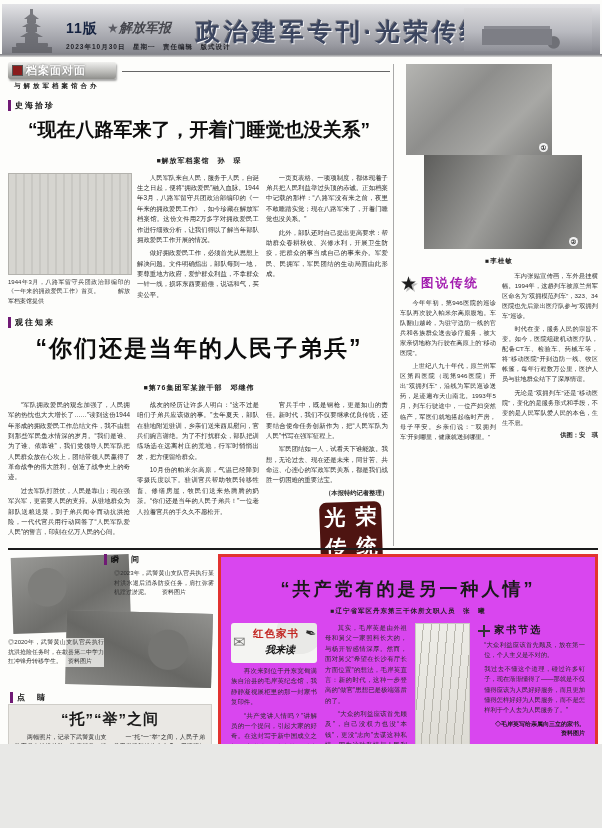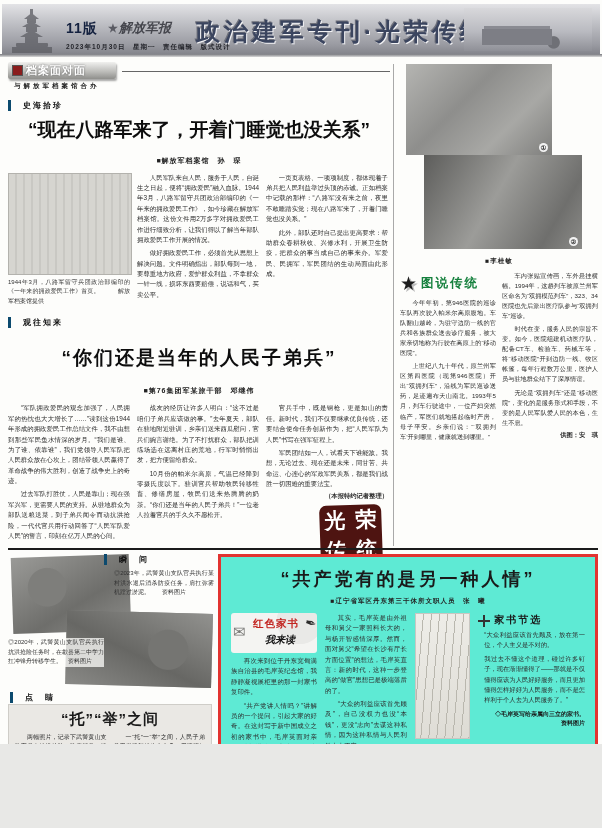--- a/index.html
+++ b/index.html
@@ -19,21 +19,21 @@
             font-size:24px;font-weight:900;color:#3b455f;letter-spacing:4px;
             text-shadow:1px 1px 0 #f2f2f4,-1px -1px 0 #6d6f79;}
   .dateline{position:absolute;left:64px;top:39px;font-size:6.5px;color:#23242a;letter-spacing:1px;font-weight:bold;}
   .banner-photo{position:absolute;right:8px;top:4px;width:128px;height:43px;
             background:
               radial-gradient(circle at 70% 80%,#6f7076 0 6%,transparent 7%),
               linear-gradient(180deg,#d8d8db 0%,#b9bac0 55%,#8f9097 100%);}
   .banner-photo:before{content:"";position:absolute;left:18px;bottom:6px;width:70px;height:16px;
             background:#7d7e85;box-shadow:0 -5px 0 -2px #8a8b92;}
   
-  .kicker{font-size:8px;font-weight:bold;color:#111;border-left:3px solid #0c4a6e;padding-left:12px;letter-spacing:2px;}
+  .kicker{font-size:8px;font-weight:bold;color:#111;border-left:3px solid #701a75;padding-left:4px;letter-spacing:2px;}
   .h-main{font-family:"Liberation Sans",sans-serif;font-weight:900;text-align:center;color:#0d0d0d;}
   .byline{text-align:center;font-size:7px;font-weight:bold;color:#222;letter-spacing:1px;}
   .cols{display:flex;}
   .col p{margin:0 0 3px 0;font-size:6.4px;line-height:1.62;text-align:justify;text-indent:2em;color:#2b2b2b;}
   .photo{background:linear-gradient(135deg,#b5b5b2 0%,#8e8e8c 40%,#a8a8a5 70%,#7f7f7d 100%);position:relative;}
   .marker{position:absolute;right:4px;bottom:3px;width:9px;height:9px;border-radius:50%;
           background:rgba(255,255,255,.9);color:#333;font-size:6.5px;line-height:9px;text-align:center;font-weight:bold;}
   .caption{font-size:6px;line-height:1.6;color:#333;text-align:justify;}
   .credit{font-size:6.3px;text-align:right;color:#2b2b2b;margin-top:2px;font-weight:bold;}
   
@@ -54,21 +54,21 @@
   .seal span{font-size:21px;font-weight:bold;text-align:center;line-height:30px;}
   
   .vdiv{position:absolute;left:393px;top:64px;height:482px;border-left:1px solid #a9a9a9;}
   .right-main{position:absolute;left:400px;top:62px;width:198px;}
   .rphotos{position:relative;height:190px;}
   .rphoto1{position:absolute;left:6px;top:2px;width:146px;height:91px;}
   .rphoto2{position:absolute;left:24px;top:93px;width:158px;height:94px;
         background:linear-gradient(120deg,#5d5d5b 0%,#9c9c99 45%,#6f6f6d 80%,#8b8b88 100%);}
   .star-logo{display:flex;align-items:center;height:24px;margin-bottom:3px;}
   .star-logo .star{font-size:19px;color:#1c1c1c;margin-right:4px;text-shadow:2px 2px 0 #bbb;}
-  .star-logo .txt{font-size:12.5px;font-weight:900;letter-spacing:2px;color:#15803d;}
+  .star-logo .txt{font-size:12.5px;font-weight:900;letter-spacing:2px;color:#a21caf;}
   
   .hr-main{position:absolute;left:8px;top:548px;width:590px;height:2px;background:#1b1b1b;}
   
   .bottom-left{position:absolute;left:8px;top:554px;width:206px;height:270px;}
   .collage{position:relative;height:134px;}
   .cphotoA{position:absolute;left:4px;top:2px;width:118px;height:76px;transform:rotate(-2deg);
         background:radial-gradient(circle at 30% 40%,#7e7e7b 0 20%,transparent 21%),
         linear-gradient(150deg,#9a9a97,#6e6e6b 60%,#8d8d8a);}
   .cphotoB{position:absolute;left:58px;top:58px;width:146px;height:74px;transform:rotate(1.5deg);
         background:radial-gradient(circle at 70% 50%,#757572 0 18%,transparent 19%),
@@ -85,21 +85,21 @@
   .grey-box .col p{font-size:6px;line-height:1.55;}
   .film-logo{position:absolute;right:6px;bottom:5px;width:92px;height:25px;
         background:linear-gradient(180deg,#6a6a70,#2e2e33);border-radius:4px;display:flex;align-items:center;
         border-bottom:3px dashed #cfcfd2;}
   .reel{width:16px;height:16px;border-radius:50%;background:#111;border:2px solid #ddd;margin:0 3px 0 4px;position:relative;}
   .reel:before{content:"";position:absolute;left:5px;top:5px;width:4px;height:4px;border-radius:50%;background:#ddd;
         box-shadow:0 -5px 0 #ddd,0 5px 0 #ddd,-5px 0 0 #ddd,5px 0 0 #ddd;}
   .film-logo .txt{color:#fff;font-size:11px;font-weight:900;font-style:italic;letter-spacing:1px;text-shadow:1px 1px 0 #000;}
   
   .red-box{position:absolute;left:218px;top:554px;width:380px;height:268px;box-sizing:border-box;
-        border:3px solid #e23330;background:#5eead4;padding:6px 10px;}
+        border:3px solid #e23330;background:#d946ef;padding:16px 10px;}
   .red-box h5{margin:4px 0 0 0;text-align:center;font-size:18px;font-weight:900;letter-spacing:3px;}
   .rb-top{display:flex;gap:8px;margin-top:7px;height:128px;}
   .rb-colA{width:86px;}.rb-colB{width:86px;}
   .letter-logo{position:relative;width:86px;height:40px;margin-bottom:3px;
         background:radial-gradient(circle at 80% 20%,#e9e9e7 0 30%,transparent 31%),#f4f4f2;border-radius:3px;}
   .letter-logo .env{position:absolute;left:2px;top:10px;font-size:15px;color:#7a7a78;}
   .letter-logo .l1{position:absolute;left:22px;top:4px;font-size:10.5px;font-weight:900;color:#c22420;letter-spacing:1px;}
   .letter-logo .l2{position:absolute;left:34px;top:20px;font-size:10px;font-weight:bold;font-style:italic;
         color:#161616;font-family:"Liberation Serif",serif;}
   .letter-logo .pen{position:absolute;right:0px;top:2px;font-size:14px;color:#2c2c2c;transform:rotate(15deg);}
@@ -117,21 +117,21 @@
   .rb-bottom .col{flex:1;}
   
   .art1-body{margin-top:7px;gap:7px;height:138px;}
   .art1-body .col{width:122px;}
   .art2-body{margin-top:7px;gap:7px;height:154px;}
   .art2-body .col{width:122px;}
   .art3-body{margin-top:5px;gap:6px;}
   .art3-body .col{width:96px;}
   .art3-body .col p{font-size:6.2px;}
   .h1a{font-size:19px;letter-spacing:0px;margin-top:6px;}
-  .h2a{font-size:19px;letter-spacing:2px;margin-top:17px;}
+  .h2a{font-size:23px;letter-spacing:2px;margin-top:5px;}
   .h3a{font-size:14.5px;margin-top:7px;letter-spacing:1px;}
 </style>
 </head>
 <body>
 
 <div class="page">
 
   <header class="banner">
     <svg class="pagoda" width="40" height="46" viewBox="0 0 40 46">
       <g fill="#5c5d63">

